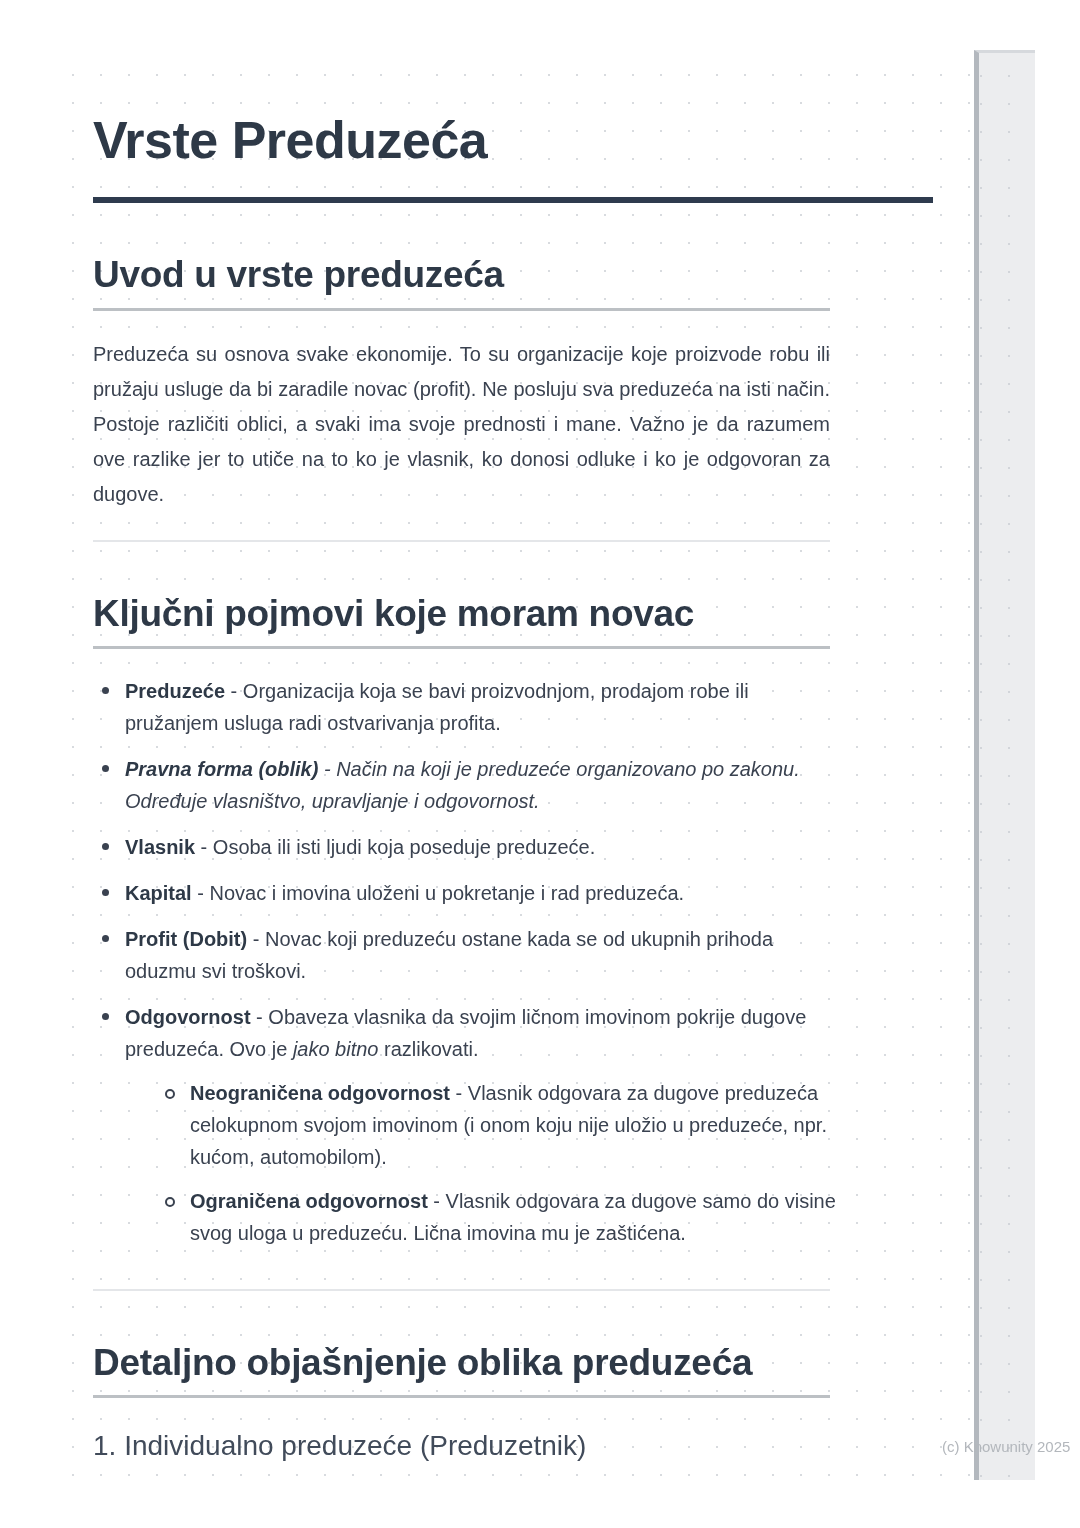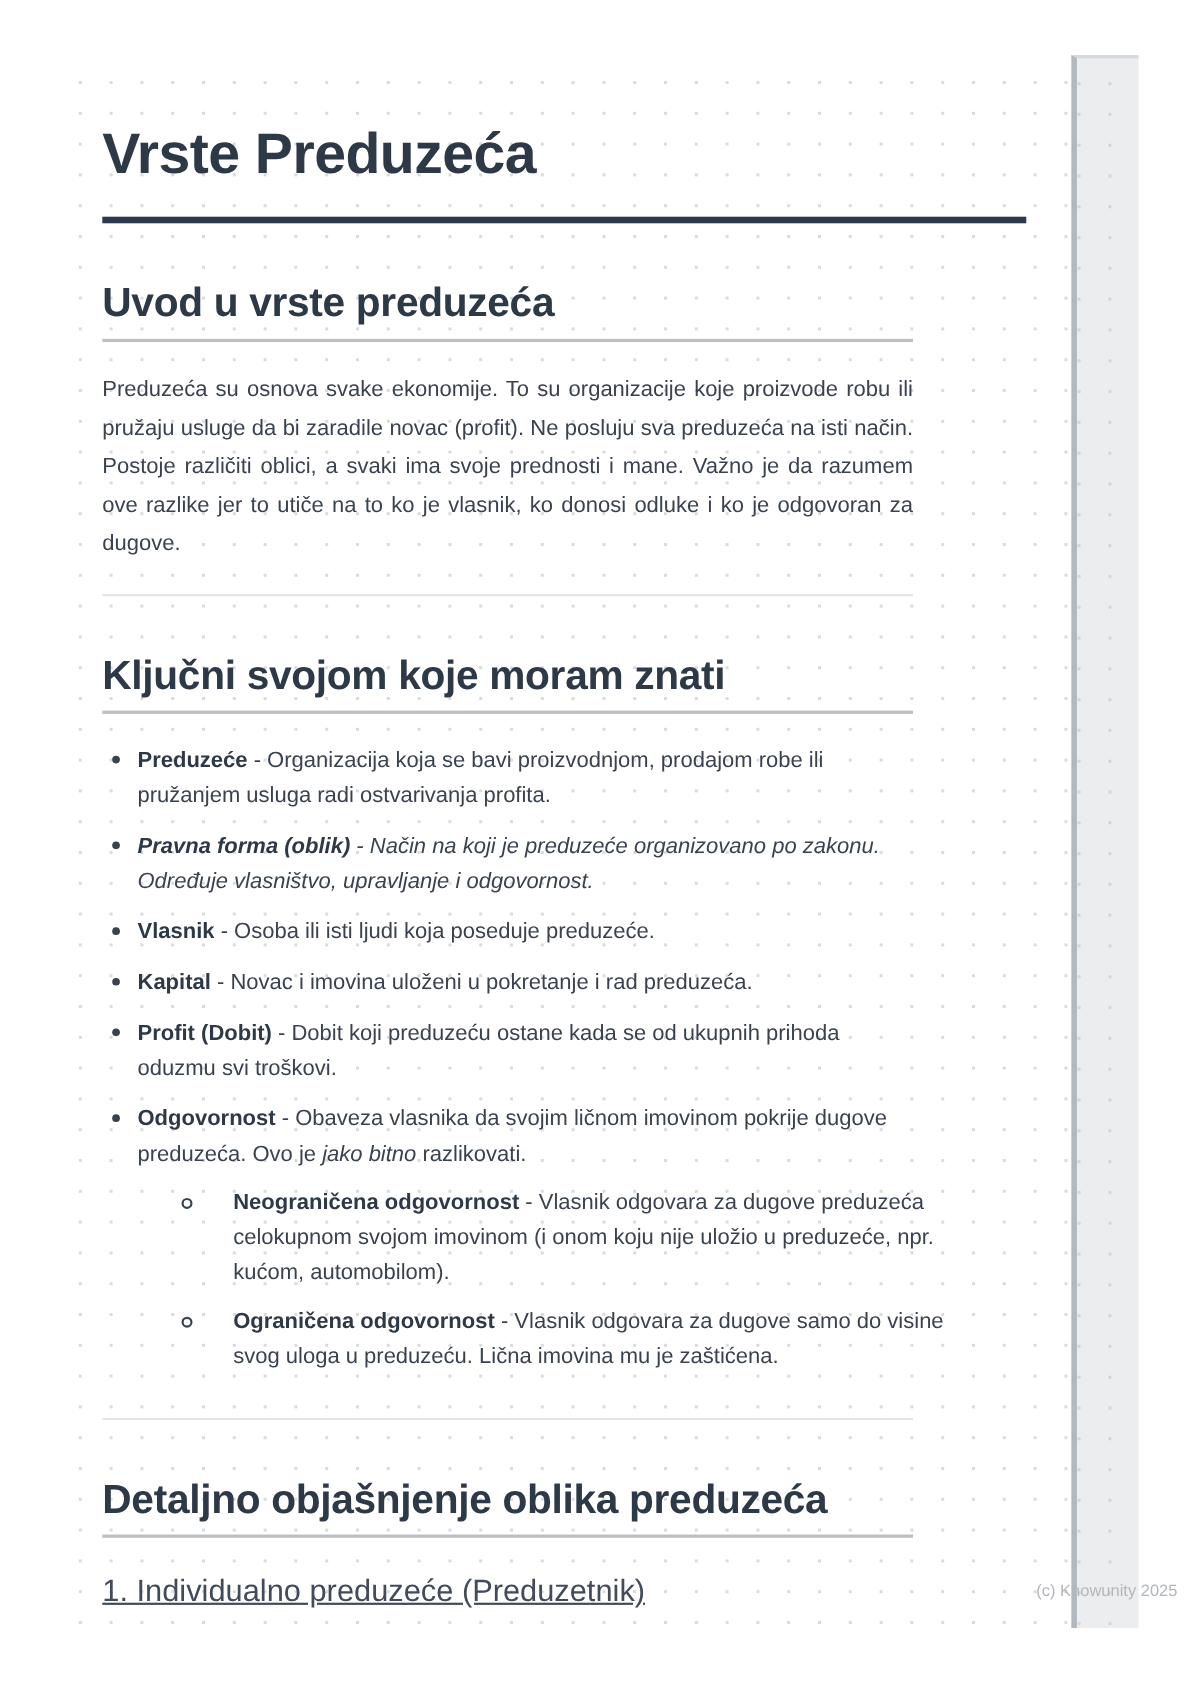--- a/index.html
+++ b/index.html
@@ -48,41 +48,40 @@
     color:var(--heading,#2e3947);
     letter-spacing:-0.3px;
     padding-bottom:9px;
     border-bottom:3px solid var(--rule-light,#bcc0c4);
     box-sizing:border-box;
   }
   h3{
     margin:30px 0 0 0;width:737px;
     font-size:28px;line-height:1.25;font-weight:500;
     color:#414b5a;
-    text-decoration:underline;
   }
   .para{
     margin:26px 0 0 0;width:737px;
     font-size:20px;line-height:35px;
   }
   .justify{text-align:justify;}
   .divider{
     margin-top:28px;width:737px;height:2px;
     background:var(--divider,#e4e6e9);
   }
   ul.terms{
     list-style:none;margin:26px 0 0 0;padding:0;width:737px;
     font-size:20px;line-height:32px;
   }
   ul.terms li{display:flex;margin-bottom:14px;}
   ul.terms ul{
     list-style:none;margin:12px 0 0 0;padding:0 0 0 33px;width:100%;
     display:block;
   }
-  ul.terms ul li{margin-bottom:12px;gap:22px;}
+  ul.terms ul li{margin-bottom:12px;}
   .marker{
     flex:0 0 32px;max-width:32px;position:relative;
   }
   .marker::after{
     content:"";position:absolute;left:9px;top:12px;
     width:7px;height:7px;border-radius:50%;
     background:var(--body,#3a4250);
   }
   .marker.ring::after{
     background:transparent;
@@ -107,41 +106,41 @@
 
 <div class="content">
   <h1>Vrste Preduzeća</h1>
   <div class="title-rule"></div>
 
   <h2>Uvod u vrste preduzeća</h2>
   <p class="para justify">Preduzeća su osnova svake ekonomije. To su organizacije koje proizvode robu ili pružaju usluge da bi zaradile novac (profit). Ne posluju sva preduzeća na isti način. Postoje različiti oblici, a svaki ima svoje prednosti i mane. Važno je da razumem ove razlike jer to utiče na to ko je vlasnik, ko donosi odluke i ko je odgovoran za dugove.</p>
 
   <div class="divider"></div>
 
-  <h2>Ključni svojom koje moram znati</h2>
+  <h2>Ključni pojmovi koje moram novac</h2>
   <ul class="terms" id="terms-list">
       <li>
         <span class="marker"></span>
         <span style="flex: 1 1 auto;"><span class="li-text"><span class="b">Preduzeće</span><span> - Organizacija koja se bavi proizvodnjom, prodajom robe ili pružanjem usluga radi ostvarivanja profita.</span></span></span>
       </li>
       <li>
         <span class="marker"></span>
         <span style="flex: 1 1 auto; font-style: italic;"><span class="li-text"><span class="b">Pravna forma (oblik)</span><span> - Način na koji je preduzeće organizovano po zakonu. Određuje vlasništvo, upravljanje i odgovornost.</span></span></span>
       </li>
       <li>
         <span class="marker"></span>
         <span style="flex: 1 1 auto;"><span class="li-text"><span class="b">Vlasnik</span><span> - Osoba ili isti ljudi koja poseduje preduzeće.</span></span></span>
       </li>
       <li>
         <span class="marker"></span>
         <span style="flex: 1 1 auto;"><span class="li-text"><span class="b">Kapital</span><span> - Novac i imovina uloženi u pokretanje i rad preduzeća.</span></span></span>
       </li>
       <li>
         <span class="marker"></span>
-        <span style="flex: 1 1 auto;"><span class="li-text"><span class="b">Profit (Dobit)</span><span> - Dobit koji preduzeću ostane kada se od ukupnih prihoda oduzmu svi troškovi.</span></span></span>
+        <span style="flex: 1 1 auto;"><span class="li-text"><span class="b">Profit (Dobit)</span><span> - Novac koji preduzeću ostane kada se od ukupnih prihoda oduzmu svi troškovi.</span></span></span>
       </li>
       <li>
         <span class="marker"></span>
         <span style="flex: 1 1 auto;"><span class="li-text"><span class="b">Odgovornost</span><span> - Obaveza vlasnika da svojim ličnom imovinom pokrije dugove preduzeća. Ovo je </span><span class="i">jako bitno</span><span> razlikovati.</span></span><ul>
             <li>
               <span class="marker ring"></span>
               <span style="flex: 1 1 auto;"><span class="li-text"><span class="b">Neograničena odgovornost</span><span> - Vlasnik odgovara za dugove preduzeća celokupnom svojom imovinom (i onom koju nije uložio u preduzeće, npr. kućom, automobilom).</span></span></span>
             </li>
             <li>
               <span class="marker ring"></span>

